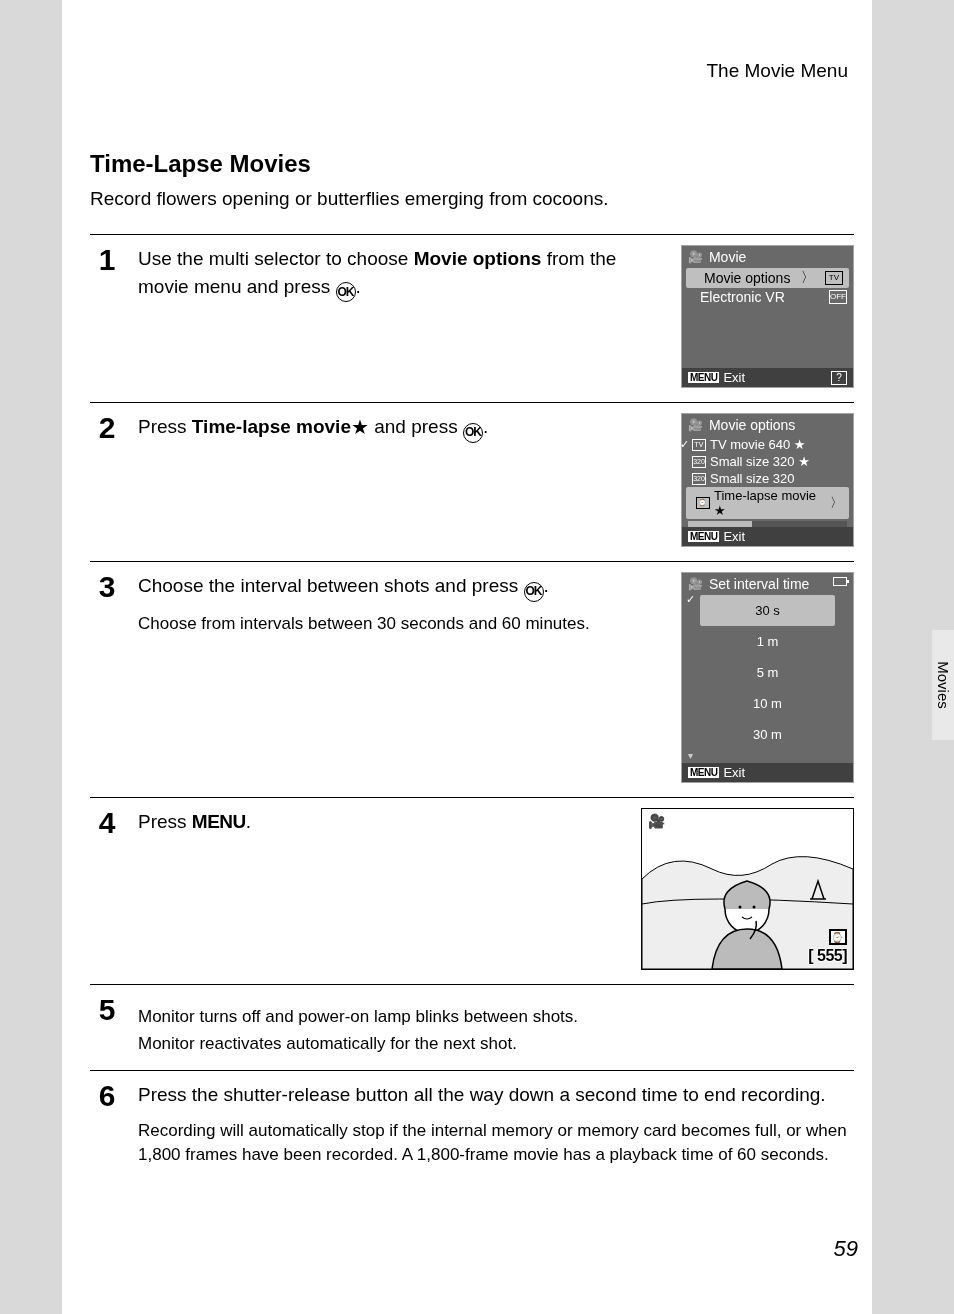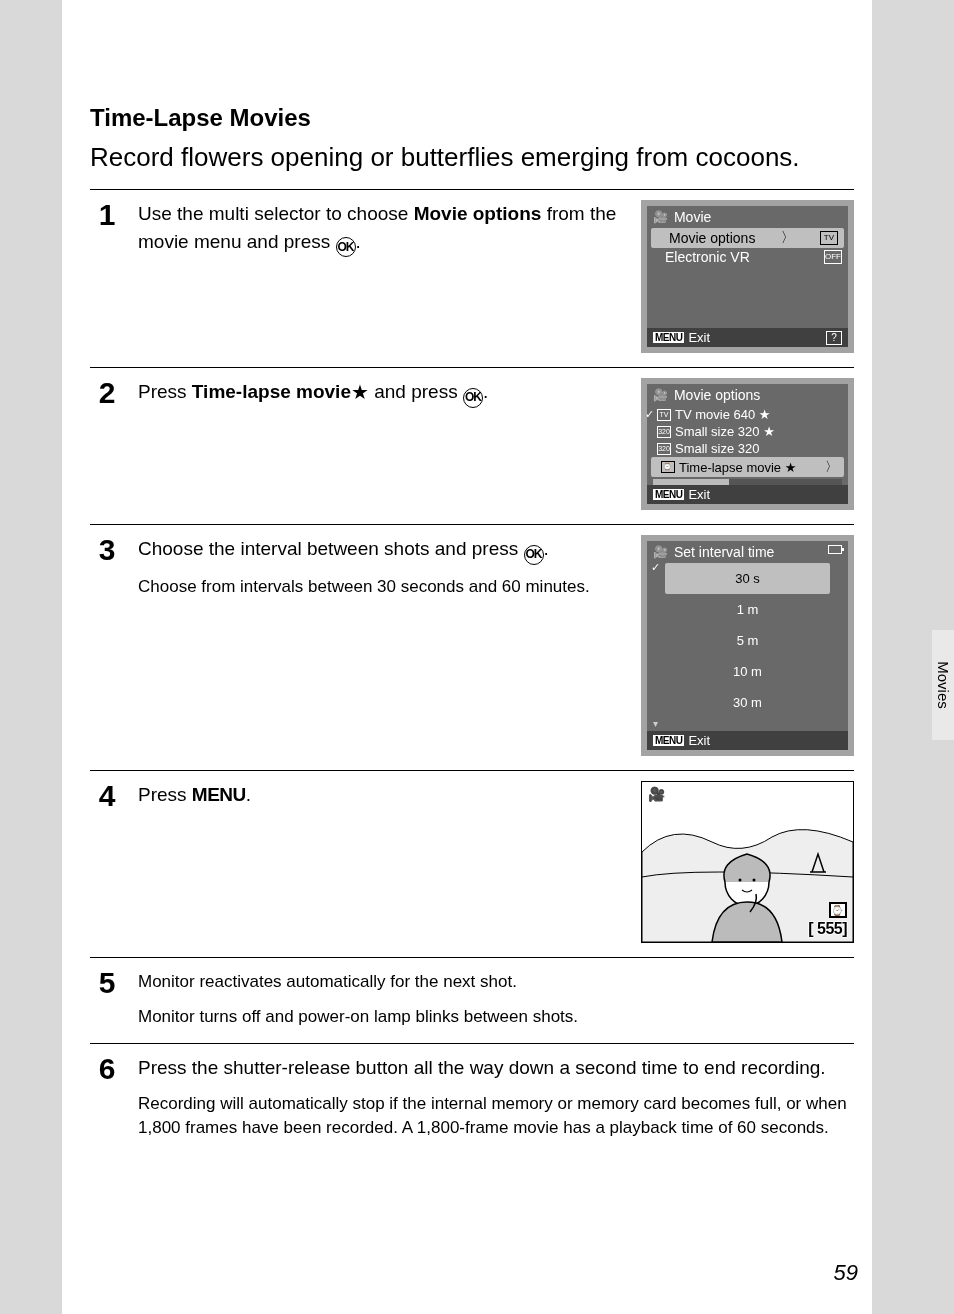--- a/index.html
+++ b/index.html
@@ -36,26 +36,26 @@
     font-size: 15px;
   }
   .header-right {
     text-align: right;
     font-size: 19px;
     padding-right: 6px;
   }
   .title {
     font-size: 24px;
     font-weight: bold;
-    margin-top: 44px;
+    margin-top: 68px;
   }
   .subtitle {
-    font-size: 26px;
+    font-size: 19px;
     margin-top: 10px;
-    margin-bottom: 16px;
+    margin-bottom: 24px;
   }
   .step-block {
     border-top: 1px solid #000;
     padding: 10px 0 14px 0;
     display: flex;
     gap: 14px;
   }
   .step-num {
     font-size: 30px;
     font-weight: 900;
@@ -88,23 +88,23 @@
     border-radius: 50%;
     font-size: 12px;
     font-weight: 900;
     align-items: center;
     justify-content: center;
     vertical-align: -3px;
     letter-spacing: -1px;
   }
   .star { font-size: 20px; vertical-align: -1px; }
   .lcd {
-    width: 213px;
+    width: 173px;
     flex-shrink: 0;
-    border: 6px solid #a3a3a3;
+    border: 1px solid #a3a3a3;
     font-family: Arial, sans-serif;
   }
   .lcd-inner {
     background: #696969;
     color: #fff;
     font-size: 14px;
   }
   .lcd-title {
     display: flex;
     align-items: center;
@@ -199,33 +199,34 @@
   }
   .shoot-overlay .ic-box{
     width:18px;height:16px;border:2px solid #000;margin:0 0 2px auto;
     display:flex;align-items:center;justify-content:center;font-size:10px;
     background:#fff;
   }
   .cam-tl { position:absolute; left:6px; top:4px; font-size:14px;}
   .page-num {
     position: absolute;
     right: 14px;
-    bottom: 28px;
+    bottom: 52px;
     font-size: 22px;
     font-style: italic;
   }
   .spacer { height: 62px; }
   .step-body-row { display:flex; gap:18px; align-items:flex-start;}
   .step-text-col { flex:1; }
 </style>
 </head>
 <body>
 
 <div class="page">
 
+  <div class="header-right">The Movie Menu</div>
 
   <div class="title">Time-Lapse Movies</div>
   <div class="subtitle">Record flowers opening or butterflies emerging from cocoons.</div>
 
   <div class="step-block">
     <div class="step-num">1</div>
     <div class="step-body">
       <div class="step-body-row">
         <div class="step-text-col">
           <p class="step-main">
@@ -367,22 +368,22 @@
             <div class="ic555">[  555]</div>
           </div>
         </div>
       </div>
     </div>
   </div>
 
   <div class="step-block">
     <div class="step-num">5</div>
     <div class="step-body">
+      <p class="step-sub">Monitor turns off and power-on lamp blinks between shots.</p>
       <p class="step-sub" style="margin-top:2px">Monitor reactivates automatically for the next shot.</p>
-      <p class="step-sub">Monitor turns off and power-on lamp blinks between shots.</p>
     </div>
   </div>
 
   <div class="step-block" style="border-bottom:none">
     <div class="step-num">6</div>
     <div class="step-body">
       <p class="step-main">Press the shutter-release button all the way down a second time to end recording.</p>
       <p class="step-sub">Recording will automatically stop if the internal memory or memory card becomes full, or when 1,800 frames have been recorded. A 1,800-frame movie has a playback time of 60 seconds.</p>
     </div>
   </div>

